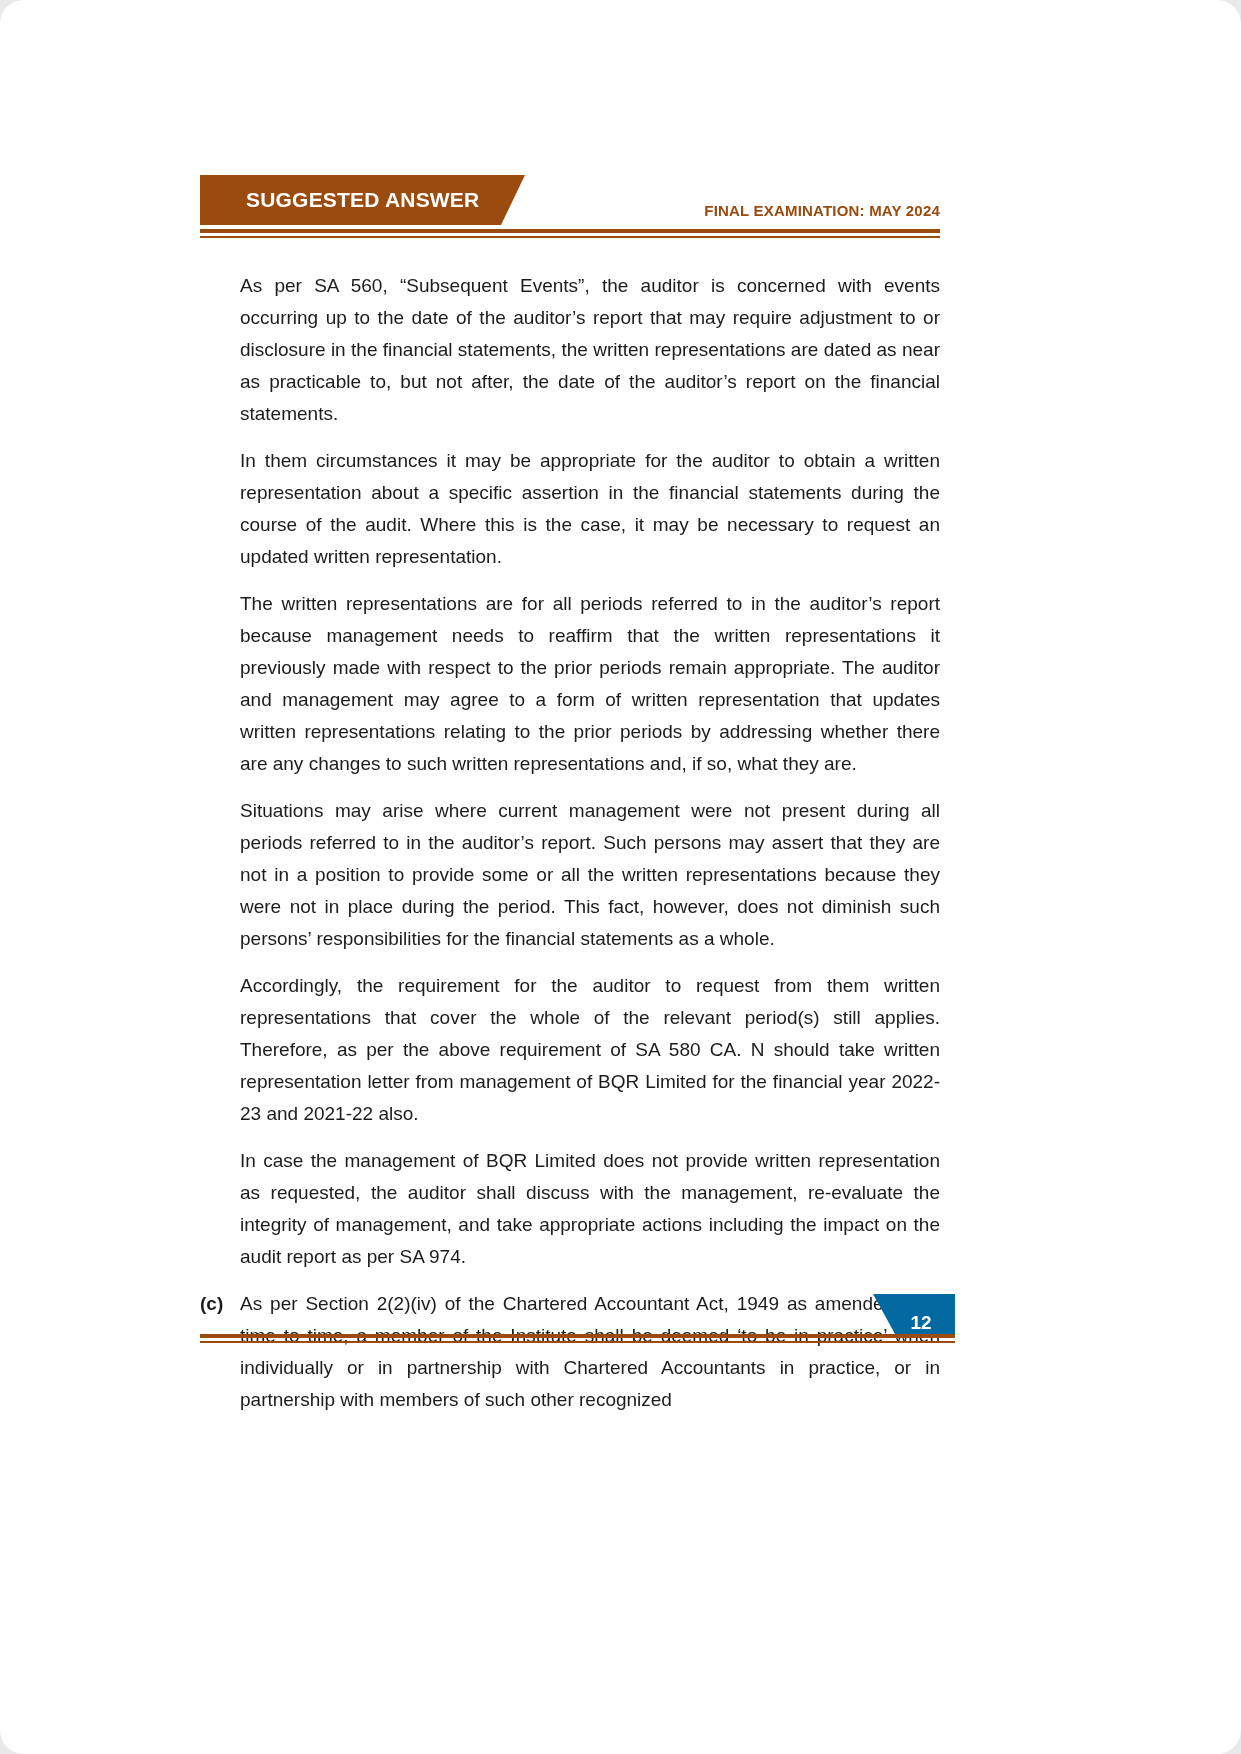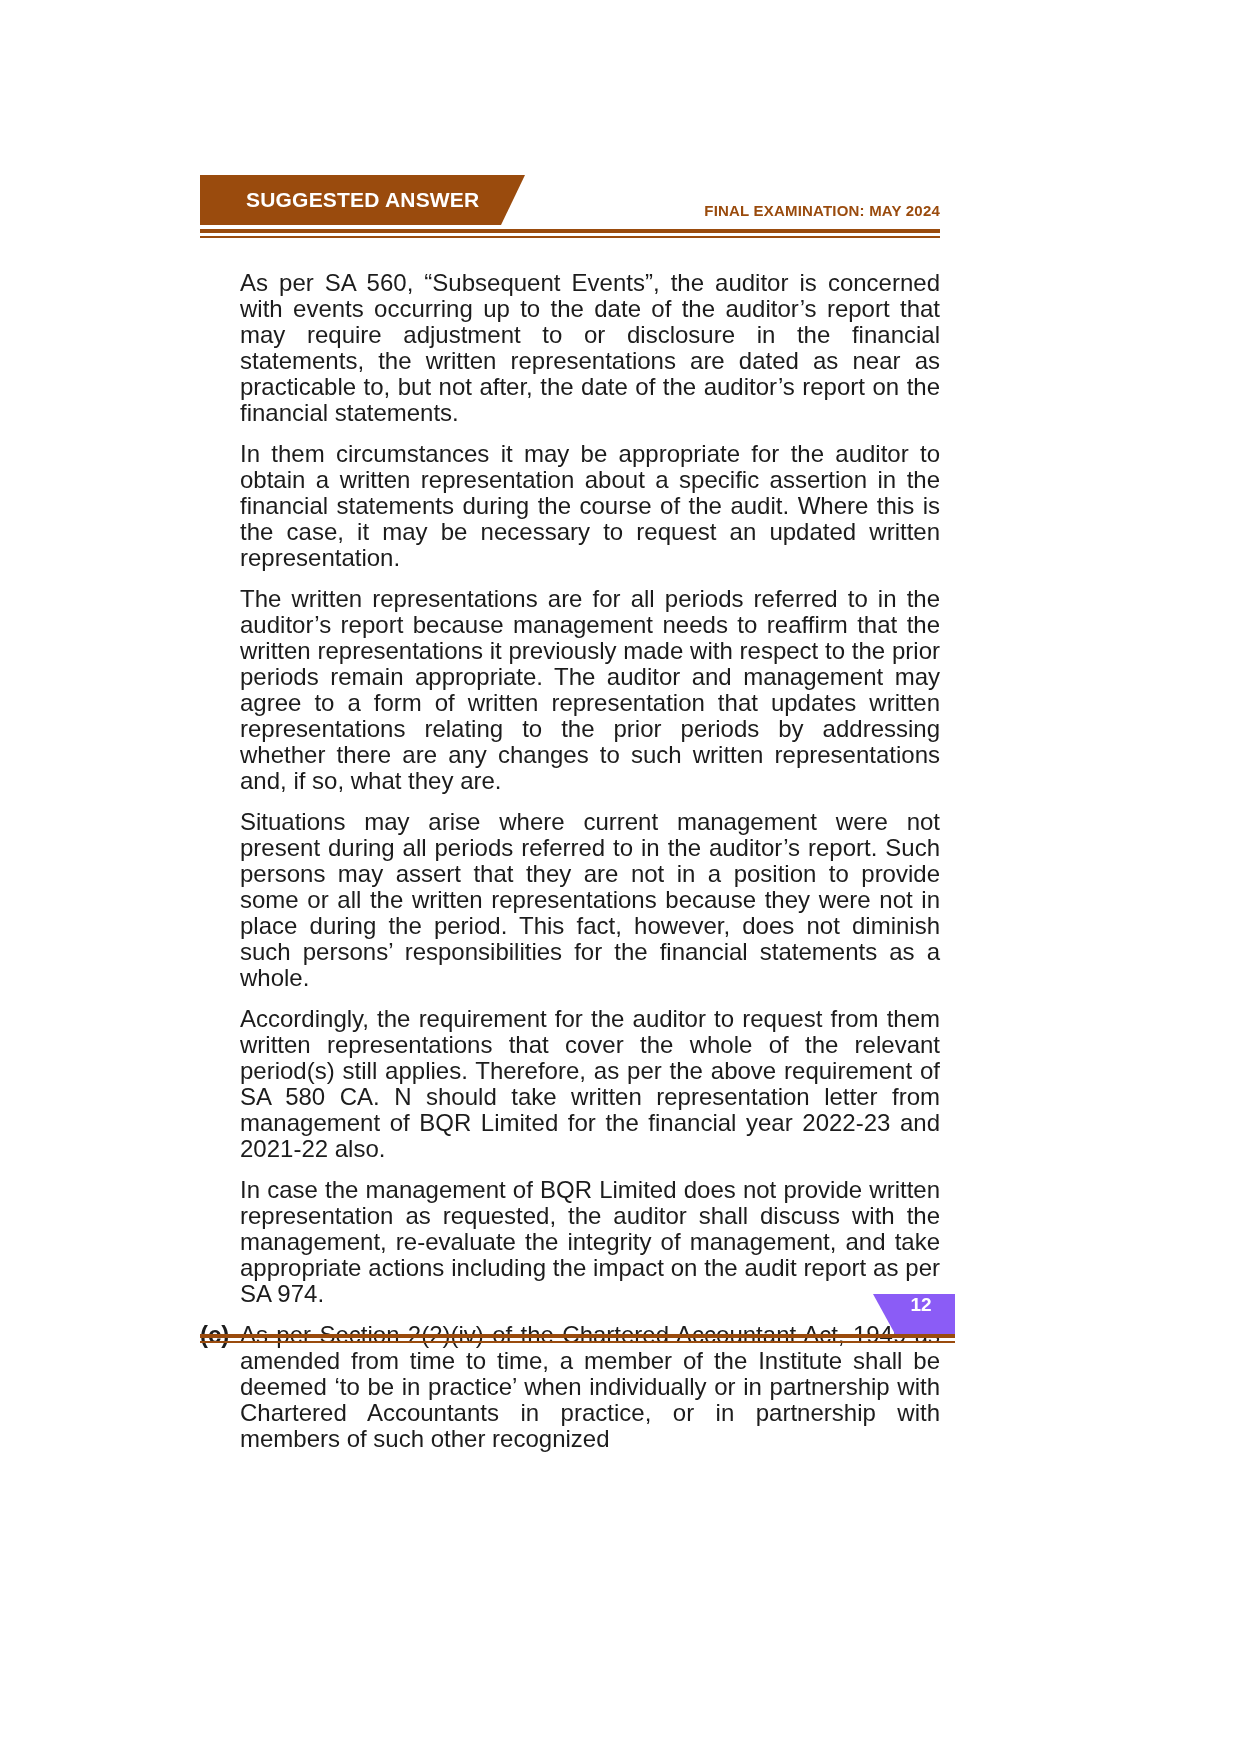--- a/index.html
+++ b/index.html
@@ -7,20 +7,21 @@
   body { font-family: "Liberation Sans", "DejaVu Sans", sans-serif; }
 
   .page {
     position: relative;
     width: 1241px;
     height: 1754px;
     margin: 0 auto;
     background: #ffffff;
     overflow: hidden;
     color: #1c1c1c;
+    border-radius: 24px;
   }
 
   
   .header-banner {
     position: absolute;
     left: 200px;
     top: 175px;
     width: 325px;
     height: 50px;
     background: #9a4b0d;
@@ -52,22 +53,22 @@
   }
   .rule-thick { height: 4px; background: #9a4b0d; }
   .rule-thin { height: 2px; background: #9a4b0d; margin-top: 3px; }
 
   
   .content {
     position: absolute;
     left: 240px;
     top: 270px;
     width: 700px;
-    font-size: 24px;
-    line-height: 26px;
+    font-size: 19px;
+    line-height: 32px;
     text-align: justify;
   }
   .content p { margin-bottom: 15px; }
 
   .item-c {
     position: relative;
   }
   .item-c .item-label {
     position: absolute;
     left: -40px;
@@ -76,24 +77,24 @@
     text-align: left;
   }
 
   
   .page-badge {
     position: absolute;
     left: 873px;
     top: 1294px;
     width: 82px;
     height: 40px;
-    background: #8b5cf6;
+    background: #0369a1;
     clip-path: polygon(0 0, 100% 0, 100% 100%, 22px 100%);
     display: flex;
-    align-items: flex-start;
+    align-items: flex-end;
     justify-content: center;
   }
   .page-badge .page-num {
     color: #ffffff;
     font-weight: bold;
     font-size: 19px;
     padding-left: 14px;
   }
   .footer-rule {
     position: absolute;

